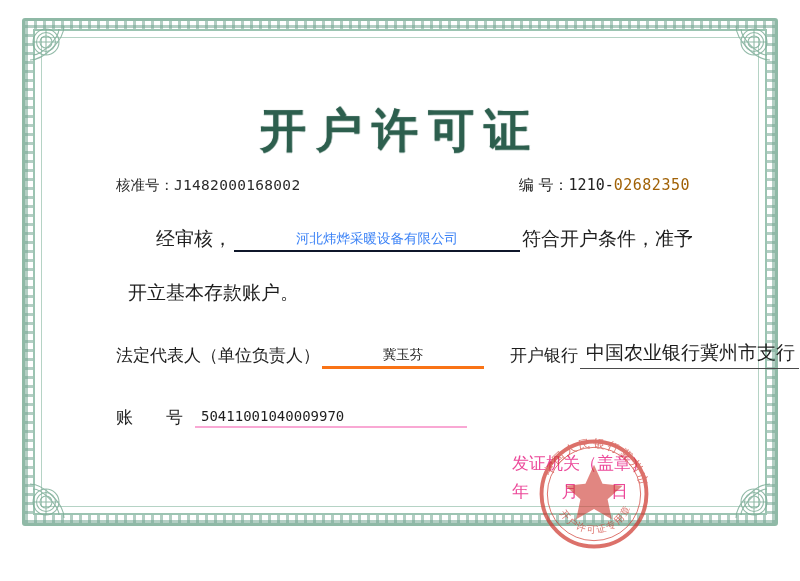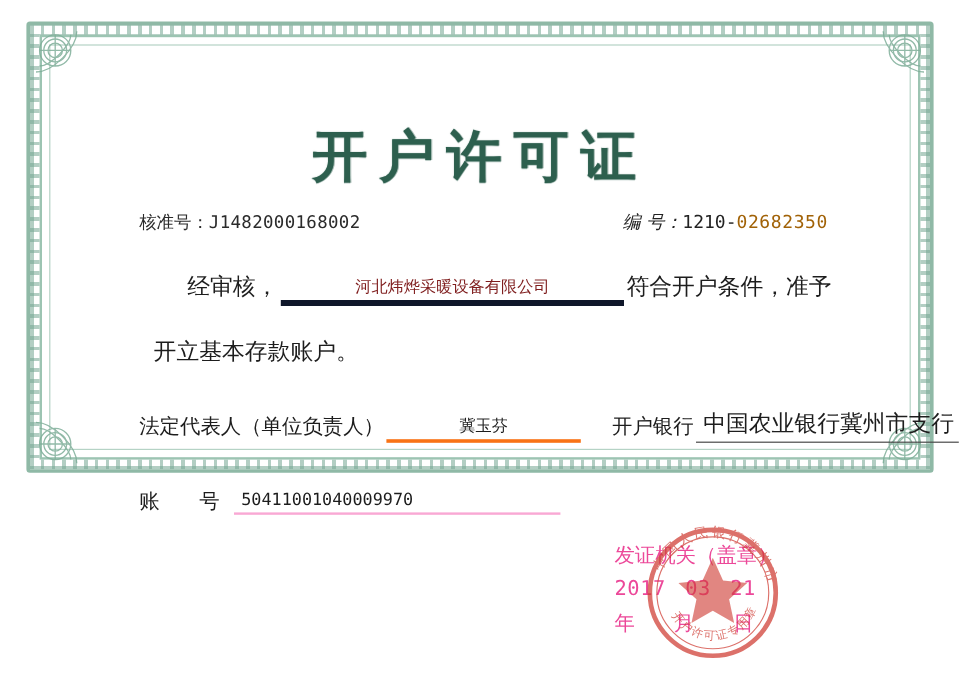--- a/index.html
+++ b/index.html
@@ -19,21 +19,21 @@
     height: 581px;
     background: #ffffff;
   }
 
   
   .cert-frame {
     position: absolute;
     left: 22px;
     top: 18px;
     width: 756px;
-    height: 376px;
+    height: 508px;
     box-sizing: border-box;
   }
   .border-outer {
     position: absolute;
     inset: 0;
     border: 3px solid #8fb9a6;
     border-radius: 3px;
     background:
       repeating-linear-gradient(90deg,
         rgba(116,166,146,0.55) 0px,
@@ -112,21 +112,21 @@
     font-family: "DejaVu Sans Mono", "Liberation Mono", monospace;
     letter-spacing: 0.3px;
   }
   .serial {
     position: absolute;
     right: 6px;
     top: 0;
     white-space: nowrap;
     font-size: 15px;
   }
-  .serial .label { color: #222; font-style: italic; }
+  .serial .label { color: #222; }
   .serial .prefix { font-family: "DejaVu Sans Mono", monospace; color: #222; }
   .serial .red {
     font-family: "DejaVu Sans Mono", monospace;
     color: #a16207;
     letter-spacing: 0.5px;
   }
 
   
   .body-line {
     position: absolute;
@@ -135,22 +135,22 @@
     white-space: nowrap;
   }
   .line1 { top: 168px; left: 92px; }
   .line2 { top: 222px; left: 64px; }
 
   .fill-name {
     display: inline-block;
     min-width: 278px;
     text-align: center;
     font-size: 13.5px;
-    color: #7f1d1d;
-    border-bottom: 5px solid #0f172a;
+    color: #3b82f6;
+    border-bottom: 2px solid #0f172a;
     padding: 0 4px 2px 4px;
     vertical-align: 2px;
     margin: 0 2px;
   }
 
   
   .row-rep {
     position: absolute;
     top: 282px;
     left: 52px;
@@ -318,23 +318,20 @@
         <span class="rep-label">法定代表人（单位负责人）</span><span class="fill-rep">冀玉芬</span><span class="bank-label">开户银行</span><span class="fill-bank">中国农业银行冀州市支行</span>
       </div>
 
       <div class="row-acct">
         <span class="acct-label">账　号</span><span class="fill-acct">50411001040009970</span>
       </div>
 
       <div class="issuer-block">
         <div class="issuer-line">发证机关（盖章）</div>
         <div class="date-line">
-          <span class="num">2017</span><span class="gap"></span><span class="num">03</span><span class="gap"></span><span class="num">21</span>
-        </div>
-        <div class="date-line">
           <span>年</span><span class="gap"></span><span class="gap"></span><span>月</span><span class="gap"></span><span class="gap"></span><span>日</span>
         </div>
       </div>
 
       <svg class="seal" viewBox="0 0 140 140">
         <defs>
           <path id="sealTopArc" d="M22,70 A48,48 0 0,1 118,70"></path>
           <path id="sealBotArc" d="M30,70 A40,40 0 0,0 110,70"></path>
         </defs>
         <circle cx="70" cy="70" r="54" fill="none" stroke="#cf3b32" stroke-width="4"></circle>

